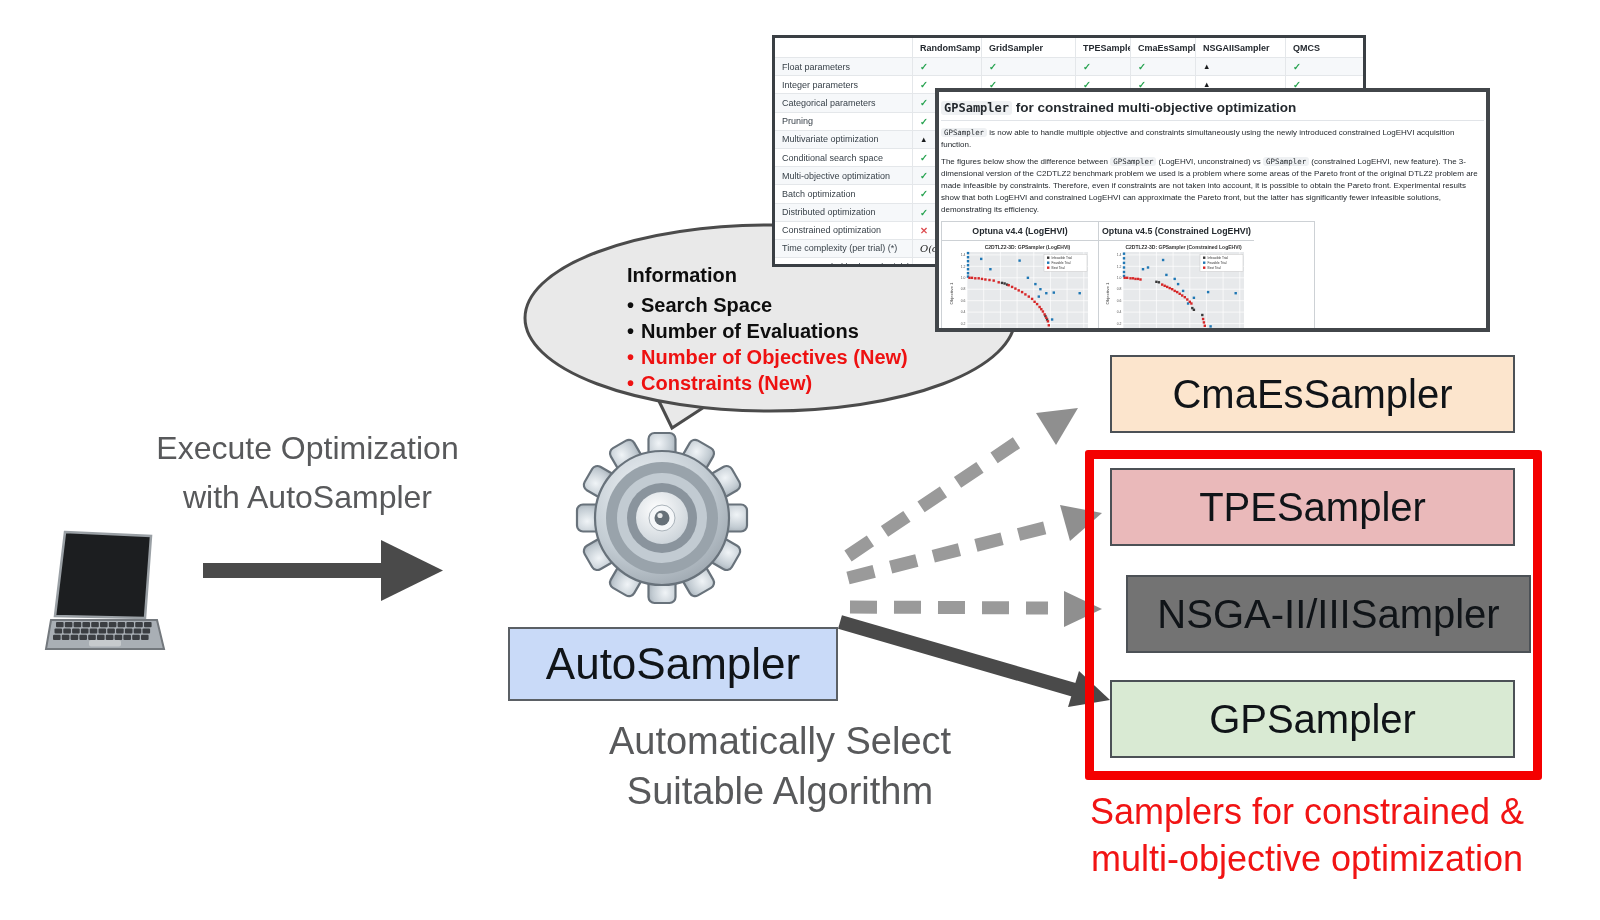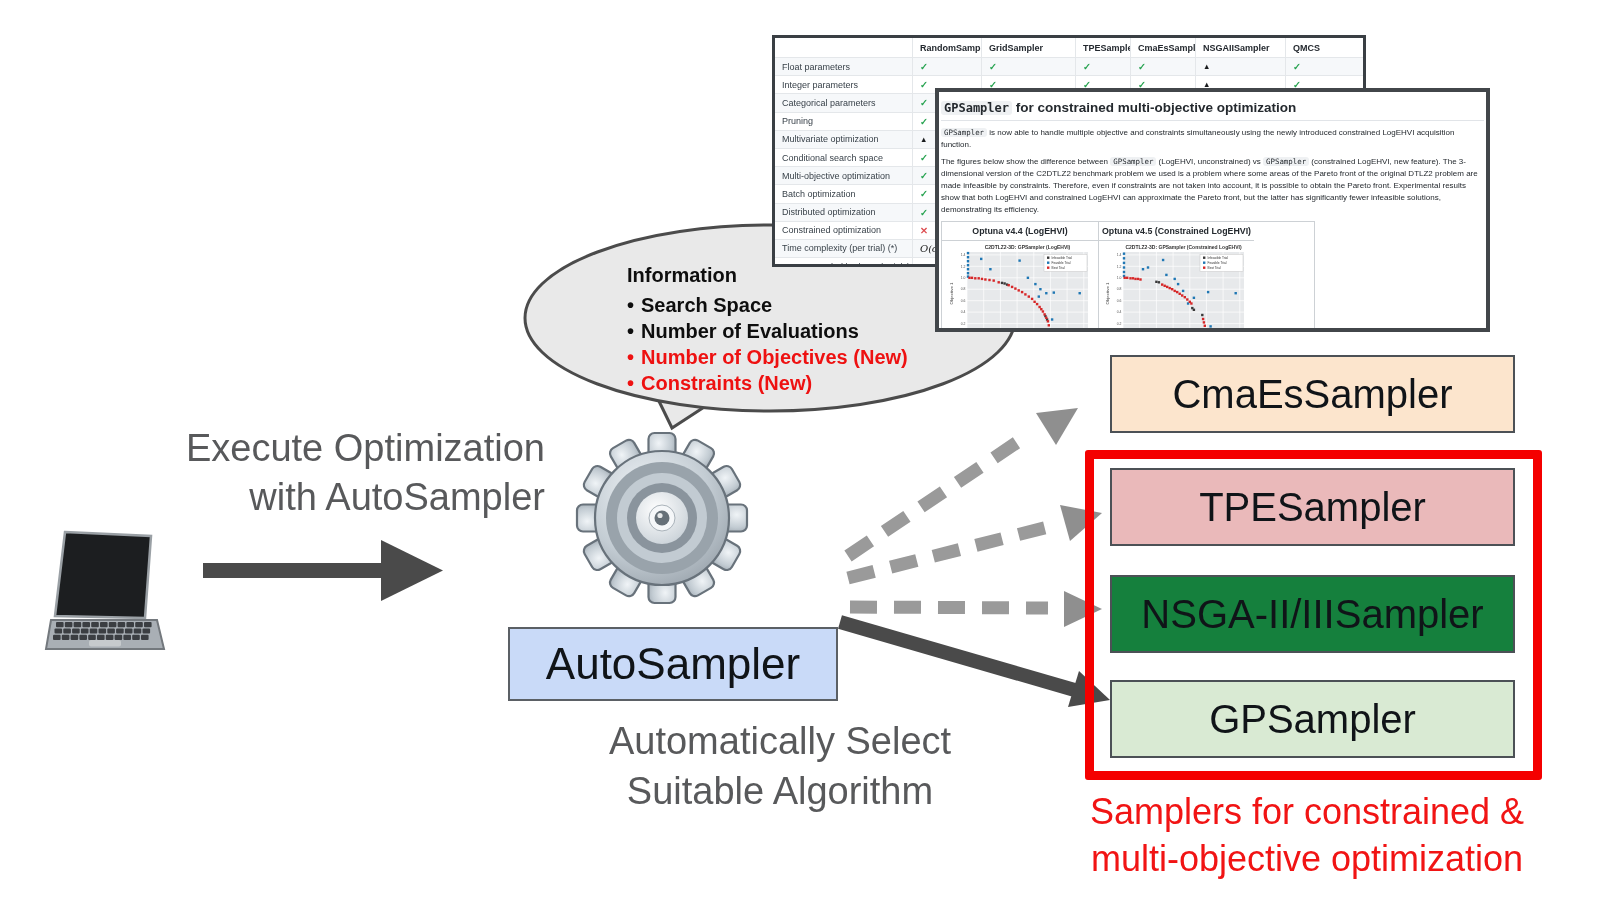--- a/index.html
+++ b/index.html
@@ -40,21 +40,21 @@
   .gcard p{margin:0 0 5px 0;font-size:8px;line-height:1.5}
   .gcard p .code-chip{font-size:7.4px}
   .panels{display:grid;grid-template-columns:156px 156px;border:1px solid #cdd1d5;width:374px;
           margin-top:2px;box-sizing:border-box}
   .panel+.panel{border-left:1px solid #cdd1d5}
   .panel-h{font-size:8.8px;font-weight:bold;text-align:center;padding:4px 2px;
            border-bottom:1px solid #cdd1d5;color:#24292e}
   .panel svg{display:block;margin:1px auto}
 
   
-  .exec-caption{left:70px;top:424px;width:475px;text-align:right;font-size:38px;line-height:49px;
+  .exec-caption{left:70px;top:424px;width:475px;text-align:center;font-size:32px;line-height:49px;
                 color:#58595b;z-index:2}
   .laptop-svg{left:44px;top:530px;z-index:2}
   .main-arrow{left:200px;top:535px;z-index:2}
 
   
   .gear-svg{left:572px;top:430px;z-index:4}
   .autosampler{left:508px;top:627px;width:330px;height:74px;background:#c9daf8;
                border:2px solid #5b6065;box-sizing:border-box;display:flex;align-items:center;
                justify-content:center;font-size:44px;color:#101418;z-index:4}
   .auto-caption{left:560px;top:716px;width:440px;text-align:center;font-size:38px;line-height:50px;
@@ -585,21 +585,21 @@
     <polygon points="290,320 248,327 259,291" fill="#4a4a4a"></polygon>
   </svg>
 
   <div id="sampler-boxes">
       <div class="sampler-box sb-0" style="background: rgb(252, 229, 205);">
         <span>CmaEsSampler</span>
       </div>
       <div class="sampler-box sb-1" style="background: rgb(234, 185, 186);">
         <span>TPESampler</span>
       </div>
-      <div class="sampler-box sb-2" style="background: #15803d;">
+      <div class="sampler-box sb-2" style="background: #737373; margin-left: 16px;">
         <span>NSGA-II/IIISampler</span>
       </div>
       <div class="sampler-box sb-3" style="background: rgb(217, 234, 211);">
         <span>GPSampler</span>
       </div>
     </div>
 
   <div class="abs red-frame"></div>
 
   <div class="abs red-caption">

